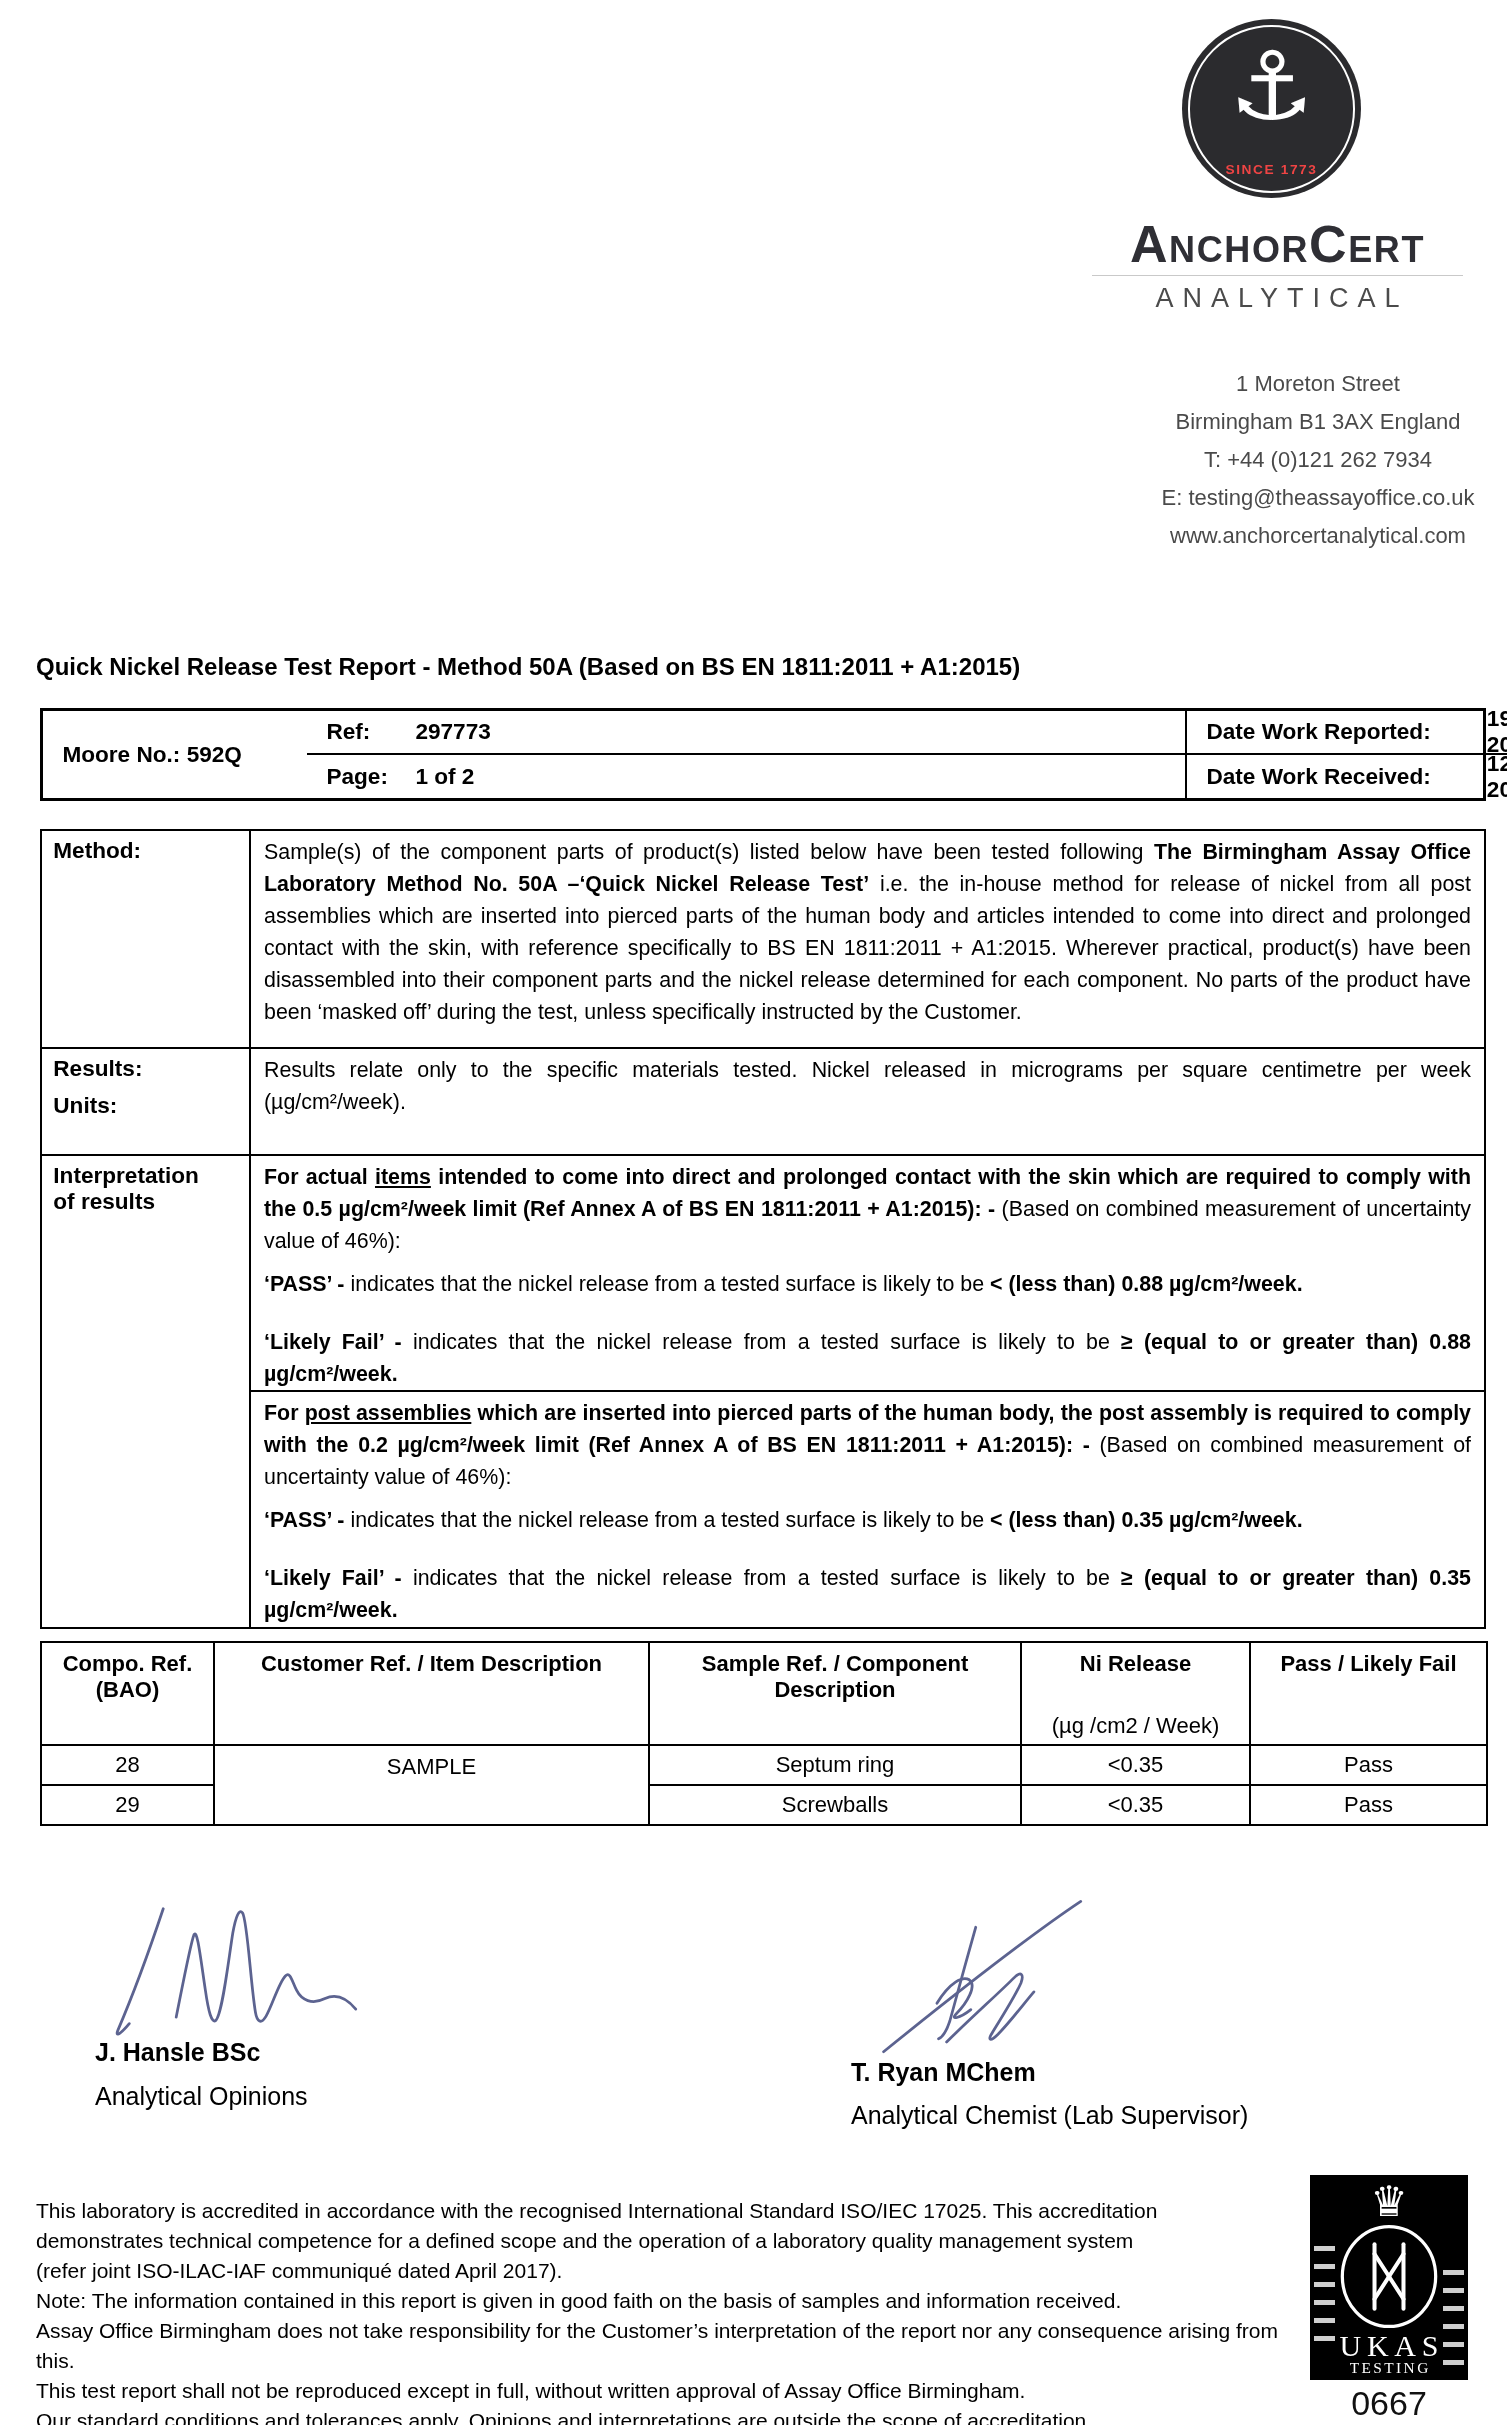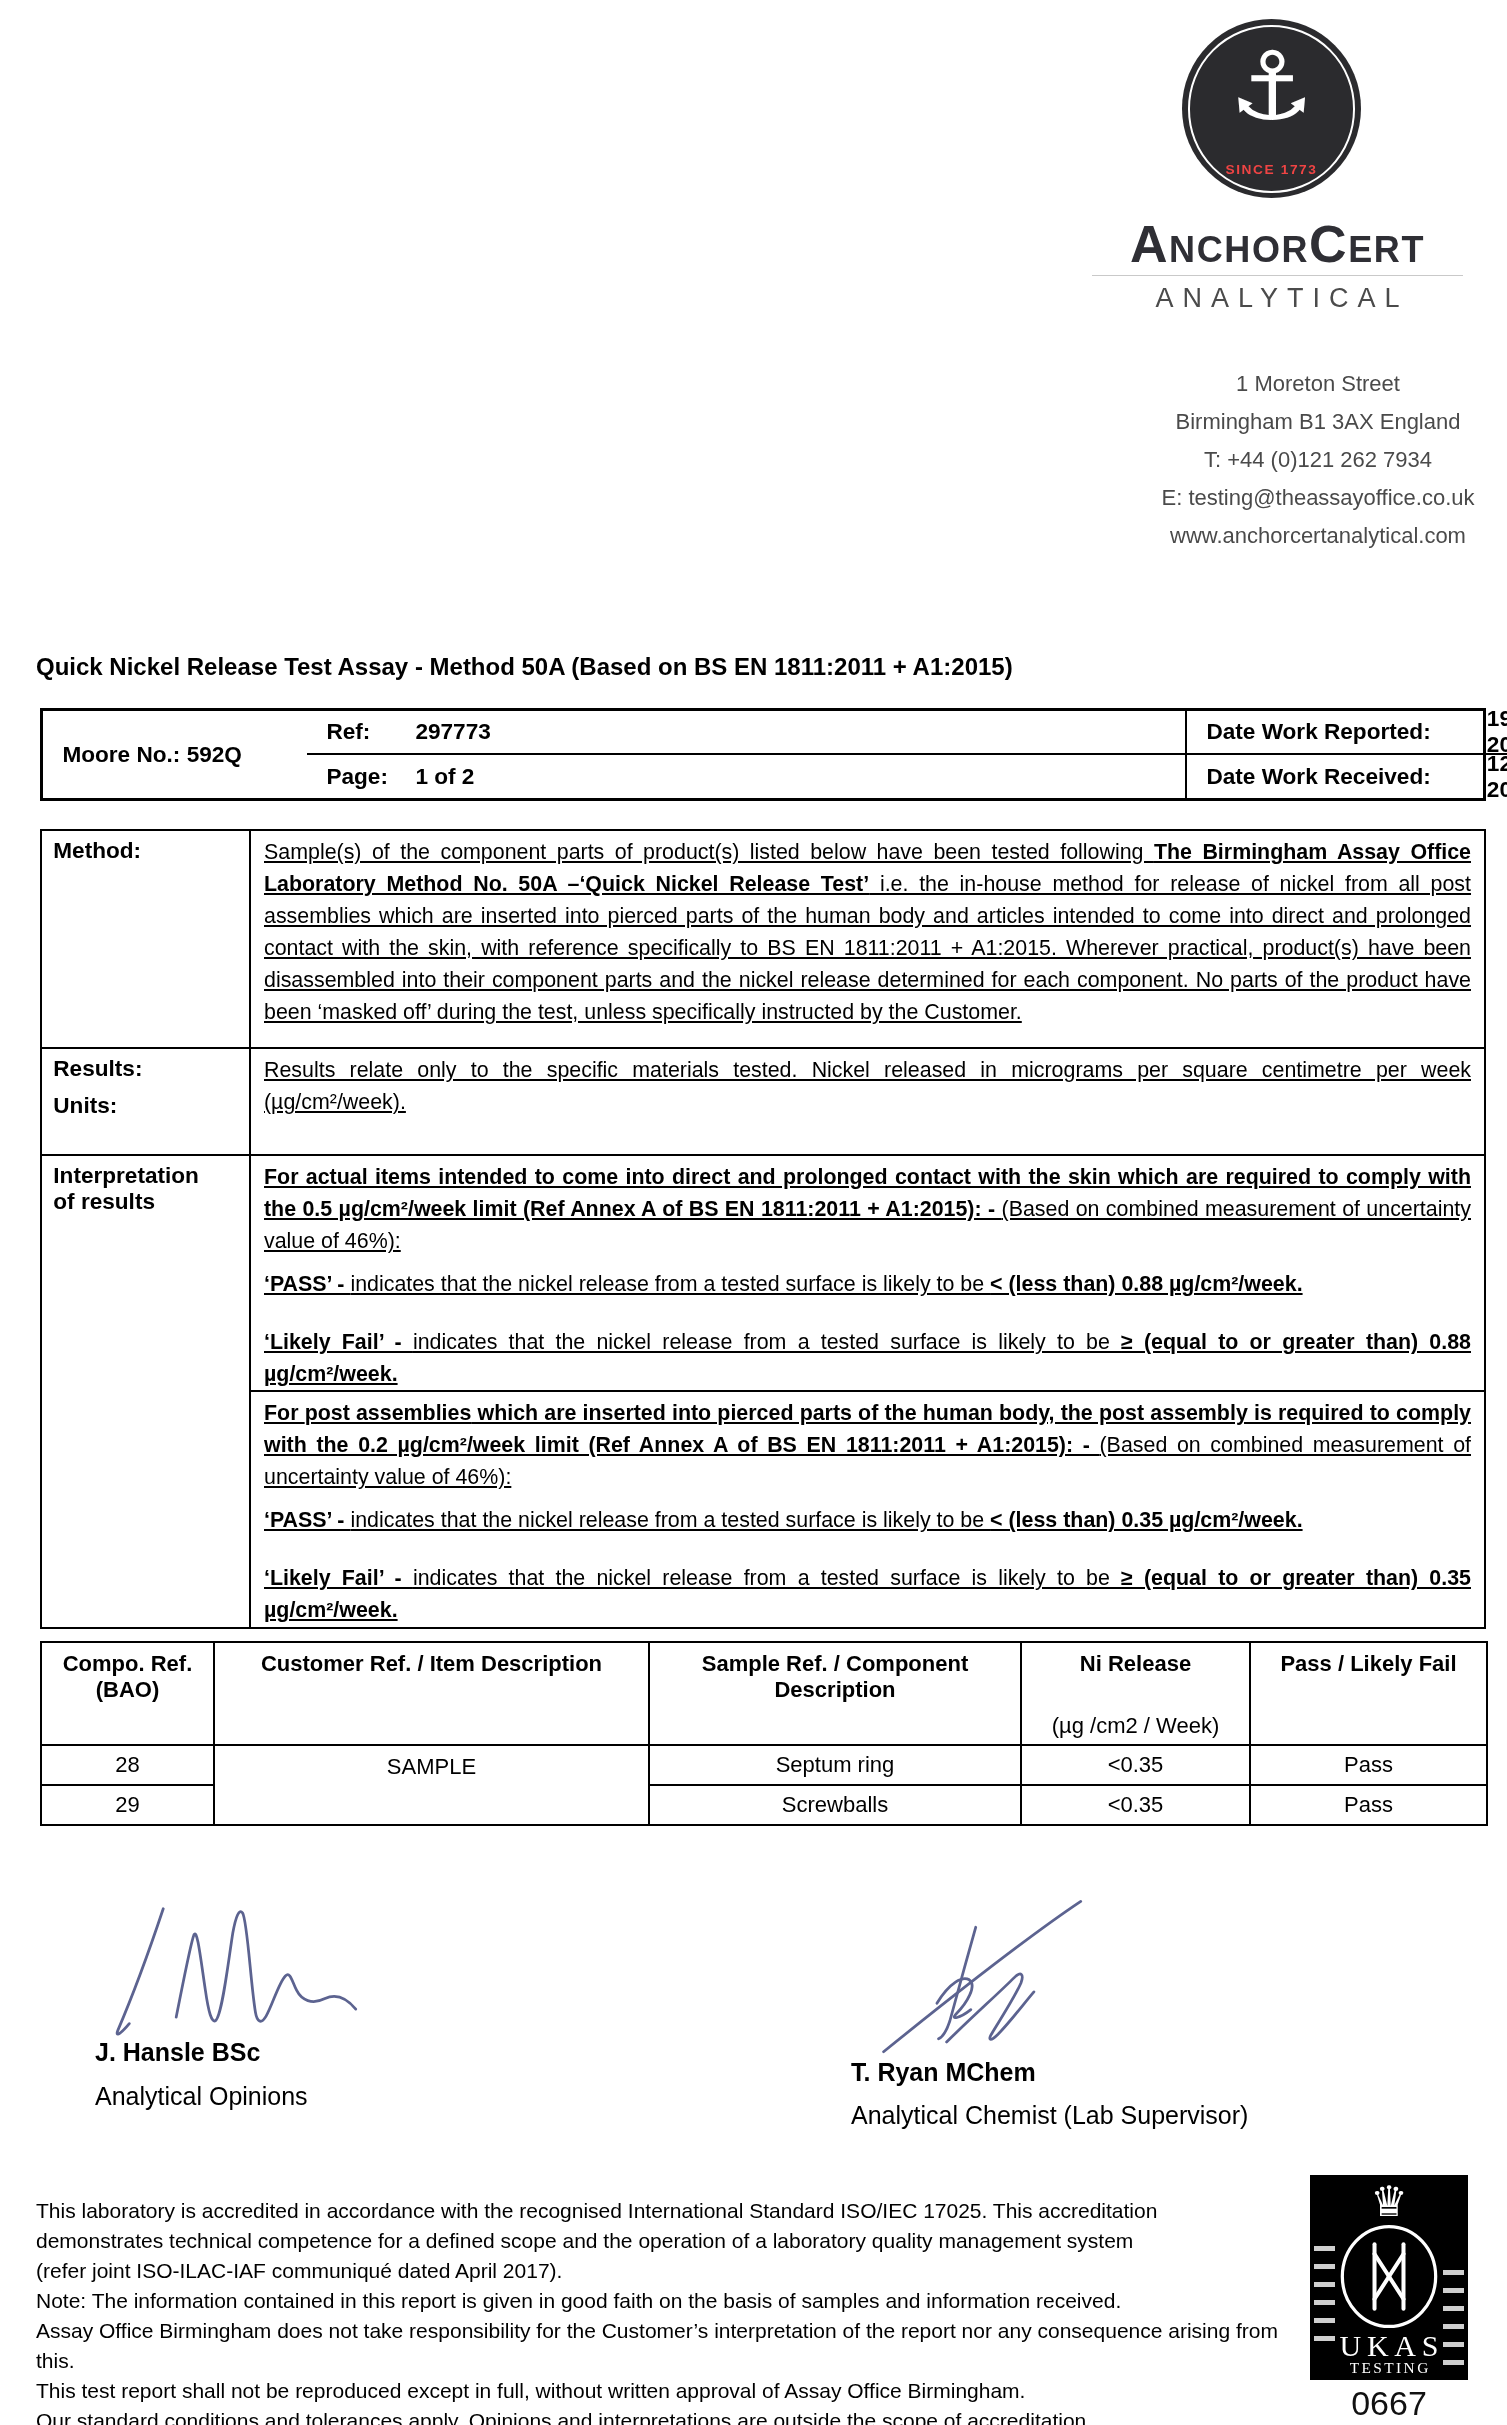--- a/index.html
+++ b/index.html
@@ -32,21 +32,21 @@
   .ref-grid .last-row{border-bottom:none;}
   .ref-grid .lblw{display:inline-block;width:89px;}
   .ref-grid .dlblw{display:inline-block;width:340px;}
   .batch-cell{grid-row:1 / span 2;border-right:none!important;border-bottom:none!important;
               display:flex;align-items:center;padding-left:18px;}
   
   table.doc{position:absolute;left:40px;top:829px;width:1446px;border-collapse:collapse;table-layout:fixed;}
   table.doc th,table.doc td{border:2.4px solid #000;vertical-align:top;box-sizing:border-box;}
   table.doc th.lbl{width:209px;text-align:left;padding:6.5px 6.5px 0 11.3px;font-size:22.6px;}
   table.doc td.cnt{padding:4.9px 13px 0 13px;text-align:justify;font-size:21.4px;line-height:32px;}
-  td.cnt p{margin:0;text-decoration:underline;}
+  td.cnt p{margin:0;}
   .gap-top16{margin-top:11.3px!important;}
   .gap-top34{margin-top:26px!important;}
   .u{text-decoration:underline;}
   .lbl-line2{margin-top:11.3px;}
   
   table.res{position:absolute;left:40px;top:1641px;width:1446px;border-collapse:collapse;table-layout:fixed;
             text-align:center;font-size:22px;}
   table.res th,table.res td{border:2.4px solid #000;box-sizing:border-box;}
   table.res th{vertical-align:top;padding-top:8px;height:103px;font-size:22px;}
   table.res td{height:40px;vertical-align:middle;font-weight:400;}
@@ -92,21 +92,21 @@
   </div>
 
   <div class="lab-addr">
     <div>1 Moreton Street</div>
     <div>Birmingham B1 3AX England</div>
     <div>T: +44 (0)121 262 7934</div>
     <div>E: testing@theassayoffice.co.uk</div>
     <div>www.anchorcertanalytical.com</div>
   </div>
 
-  <div class="doc-title">Quick Nickel Release Test Assay - Method 50A (Based on BS EN 1811:2011 + A1:2015)</div>
+  <div class="doc-title">Quick Nickel Release Test Report - Method 50A (Based on BS EN 1811:2011 + A1:2015)</div>
 
   <div class="ref-grid">
     <div class="cell">
       <span class="lblw">Ref:</span>
       <span>297773</span>
     </div>
     <div class="cell">
       <span class="dlblw">Date Work Reported:</span>
       <span>19 July 2022</span>
     </div>

